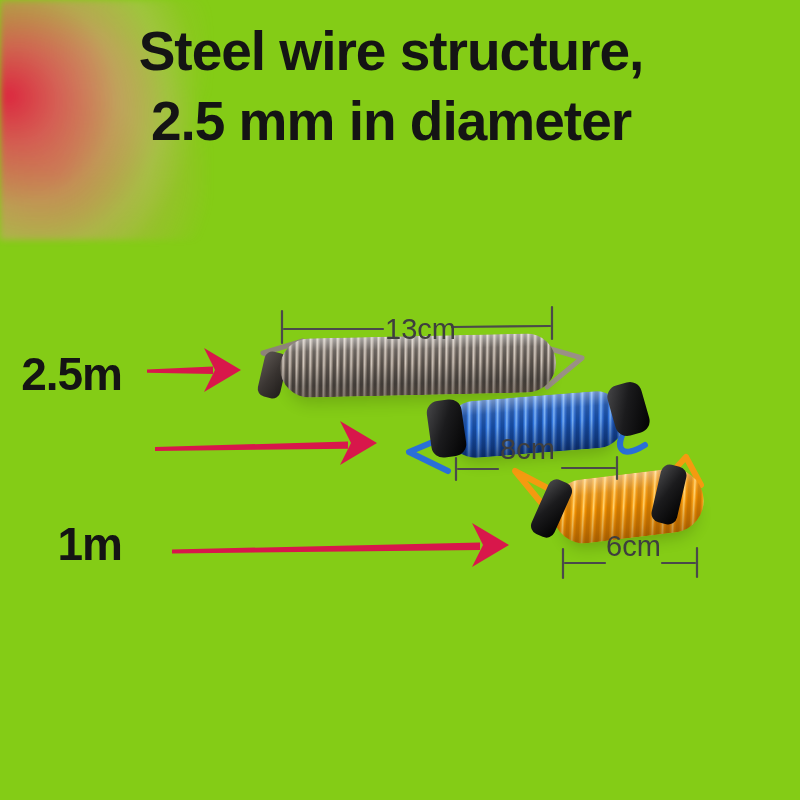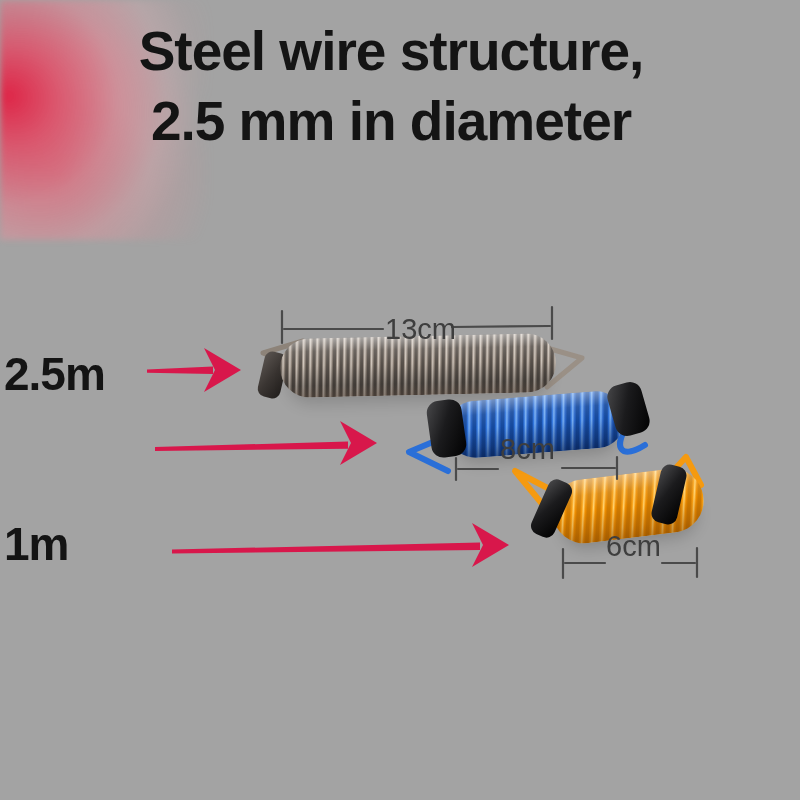--- a/index.html
+++ b/index.html
@@ -1,35 +1,35 @@
 <!DOCTYPE html>
 <html><head>
 <meta charset="utf-8">
 <style>
   html,body{margin:0;padding:0;background:#ffffff;}
   #canvas{
-    position:relative;width:800px;height:800px;background:#a3a3a3;overflow:hidden;
+    position:relative;width:800px;height:800px;background:#84cc16;overflow:hidden;
     font-family:"Liberation Sans",sans-serif;
   }
   
   .red-blob{
     position:absolute;left:0;top:0;width:210px;height:240px;pointer-events:none;
     background:
       radial-gradient(circle at 4% 40%, rgba(225,28,64,0.92) 0%, rgba(230,62,92,0.70) 20%, rgba(238,120,140,0.34) 44%, rgba(246,200,206,0.12) 64%, rgba(255,255,255,0) 78%),
       radial-gradient(circle at 28% 72%, rgba(233,80,102,0.45) 0%, rgba(241,140,152,0.22) 40%, rgba(255,255,255,0) 68%),
       radial-gradient(circle at 42% 22%, rgba(243,150,162,0.28) 0%, rgba(255,255,255,0) 58%);
     filter:blur(3px);
   }
   .title{
     position:absolute;left:0;top:16px;width:800px;text-align:center;
     transform:translateX(-9px);
     font-weight:bold;font-size:55px;line-height:70px;letter-spacing:-1px;color:#141414;
   }
   .len-label{
-    position:absolute;width:118px;text-align:left;
+    position:absolute;width:118px;text-align:right;
     font-weight:bold;font-size:46px;color:#141414;letter-spacing:-1px;
   }
   .l1{left:4px;top:347px;}
   .l2{left:4px;top:424px;}
   .l3{left:4px;top:517px;}
   .dim-label{
     position:absolute;text-align:left;font-size:29px;color:#3e3e3e;letter-spacing:0px;
   }
   .d1{left:385px;top:313px;width:66px;}
   .d2{left:500px;top:433px;width:60px;}

